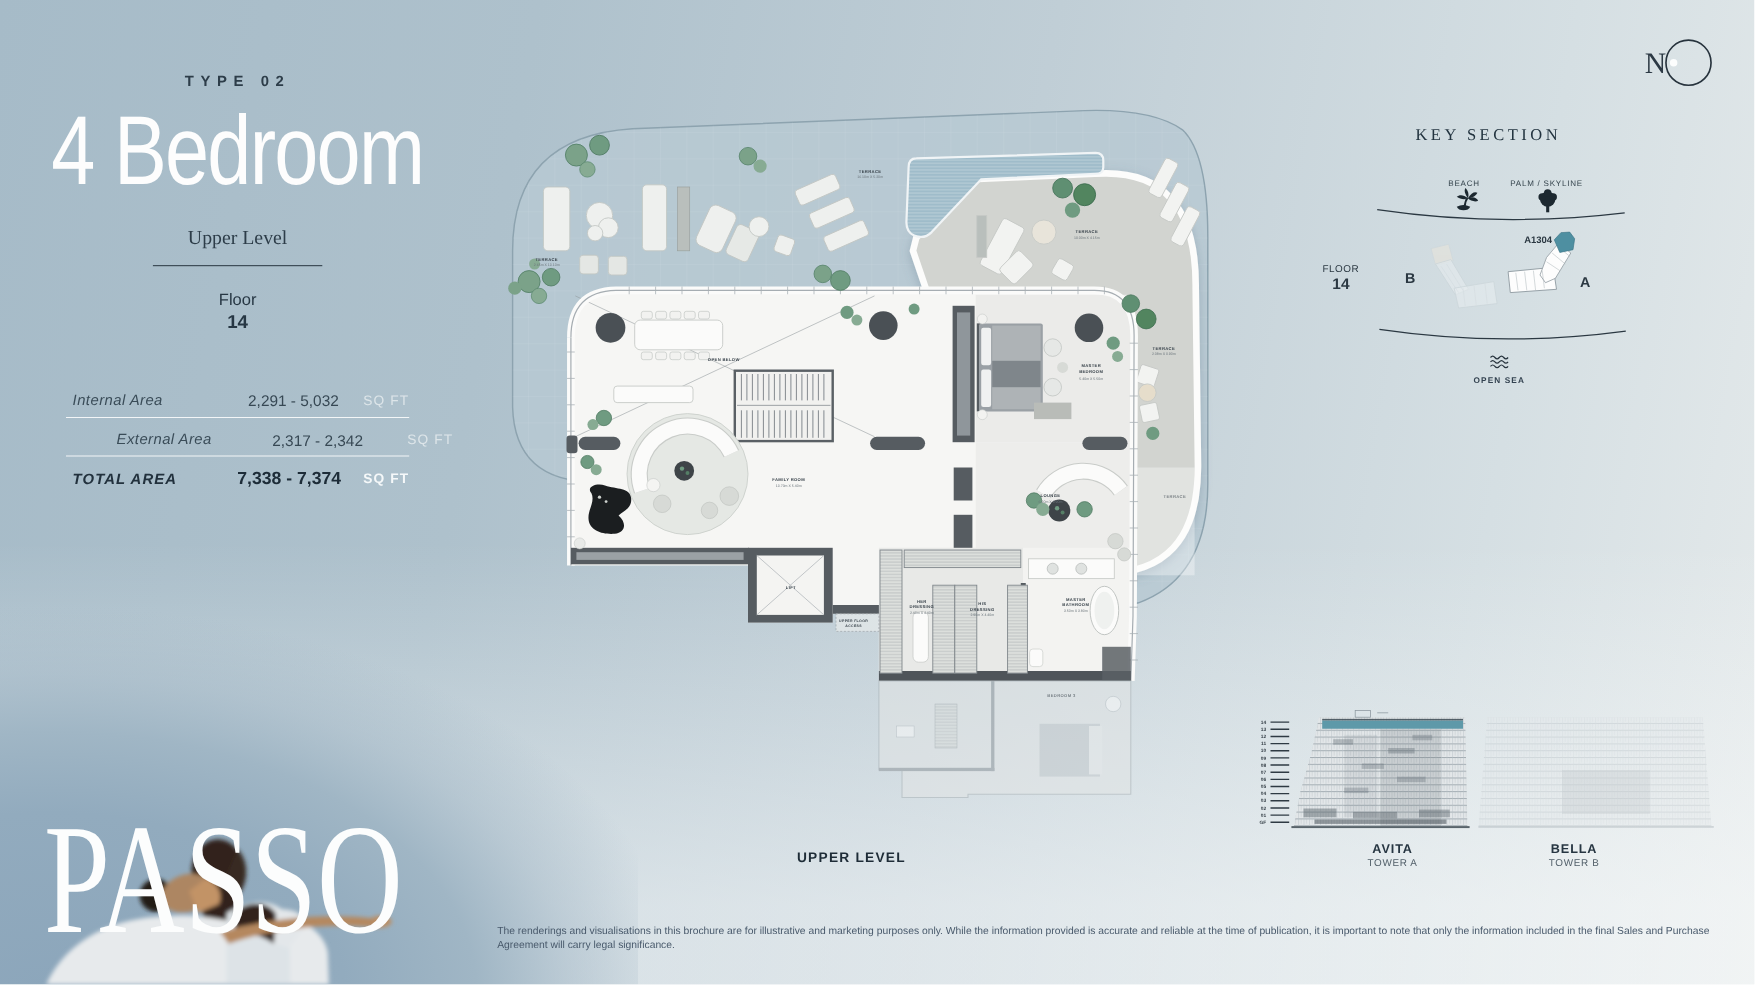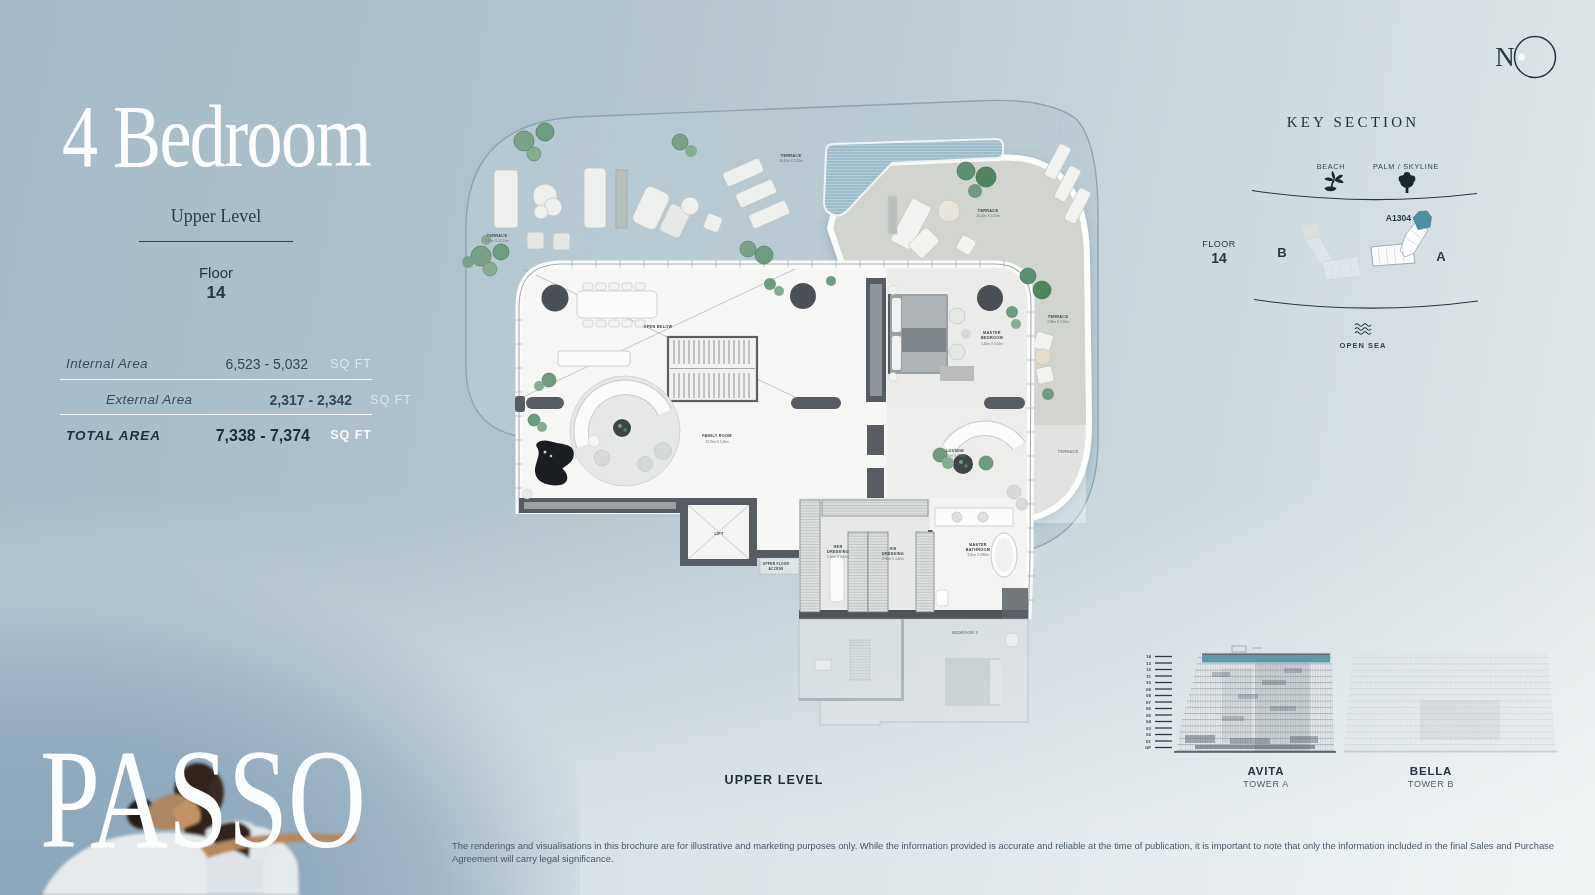--- a/index.html
+++ b/index.html
@@ -3,21 +3,21 @@
 <meta charset="utf-8">
 <style>
   html,body{margin:0;padding:0;}
   body{width:1595px;height:895px;overflow:hidden;font-family:"Liberation Sans",sans-serif;}
   #page{position:relative;width:1595px;height:895px;overflow:hidden;
     background:linear-gradient(to bottom, rgba(255,255,255,0) 55%, rgba(252,253,253,0.5) 92%),linear-gradient(100deg,#a6bbc8 0%,#aec1cc 28%,#c0ced6 55%,#d5dfe3 82%,#e5eaeb 100%);}
   .abs{position:absolute;}
   
   #type02{left:0;top:66px;width:432px;text-align:center;font-size:13.5px;letter-spacing:6px;color:#2d3d49;font-weight:bold;}
   #bed4{left:0;top:92px;width:432px;text-align:center;color:#fdfdfd;
-     font-family:Liberation Serif, serif;font-size:89px;font-weight:400;line-height:1;}
+     font-family:Liberation Sans, sans-serif;font-size:89px;font-weight:400;line-height:1;}
   #bed4 span{display:inline-block;transform:scaleX(0.81);transform-origin:50% 50%;letter-spacing:-2px;white-space:nowrap;}
   #penthouse{left:4px;top:175px;width:432px;text-align:center;color:#f6f8f8;font-family:"Liberation Serif",serif;
      font-size:22px;letter-spacing:4.2px;}
   #upperlevel{left:0;top:206px;width:432px;text-align:center;color:#2d3d49;font-family:"Liberation Serif",serif;font-size:18px;}
   #divider{left:139px;top:241px;width:154px;height:0;border-top:1.4px solid #33424d;}
   #floorlbl{left:0;top:264px;width:432px;text-align:center;color:#273744;font-size:15px;}
   #floornum{left:0;top:283px;width:432px;text-align:center;color:#273744;font-size:17px;font-weight:bold;}
   
   .trow{left:60px;width:312px;height:36px;}
   .trow .lab{position:absolute;left:6px;top:10px;font-size:13.5px;color:#3a4c58;letter-spacing:0.4px;font-style:italic;}
@@ -27,35 +27,36 @@
   
   #uplvl{left:659px;top:773px;width:230px;text-align:center;font-size:12.5px;letter-spacing:1.1px;color:#1e2c37;font-weight:bold;}
 </style>
 </head>
 <body>
 <div id="page">
 
   <div class="abs" id="photo" style="left:0;top:530px;width:580px;height:365px;
     background:radial-gradient(115% 112% at 8% 102%, #8CA6BB 0%, #92ABBE 40%, #a0b6c5 58%, rgba(166,186,200,0.55) 71%, rgba(166,186,200,0) 86%);"></div>
 
+  <div class="abs" id="type02">TYPE 02</div>
   <div class="abs" id="bed4"><span>4 Bedroom</span></div>
   <div class="abs" id="upperlevel">Upper Level</div>
   <div class="abs" id="divider"></div>
   <div class="abs" id="floorlbl">Floor</div>
   <div class="abs" id="floornum">14</div>
 
   <div class="abs trow" style="top:346px;">
     <span class="lab">Internal Area</span>
-    <span style="position:absolute;right:64px;top:10px;font-size:14px;color:#374854;">6,523 - 5,032</span>
+    <span style="position:absolute;right:64px;top:10px;font-size:14px;color:#374854;">2,291 - 5,032</span>
     <span style="position:absolute;right:0px;top:11px;font-size:12.5px;color:#dde5e9;letter-spacing:1px;">SQ FT</span>
   </div>
   <div class="abs tline" style="top:379px;"></div>
   <div class="abs trow" style="top:382px;margin-left:40px;">
     <span class="lab">External Area</span>
-    <span style="position:absolute;right:60px;top:10px;font-size:14px;color:#374854;font-weight:bold;">2,317 - 2,342</span>
+    <span style="position:absolute;right:82px;top:10px;font-size:14px;color:#374854;">2,317 - 2,342</span>
     <span style="position:absolute;right:0px;top:11px;font-size:12.5px;color:#dde5e9;letter-spacing:1px;">SQ FT</span>
   </div>
   <div class="abs tline" style="top:414px;"></div>
   <div class="abs trow" style="top:418px;">
     <span class="lab" style="font-weight:bold;color:#22313d;letter-spacing:1px;">TOTAL AREA</span>
     <span style="position:absolute;right:62px;top:9px;font-size:16px;color:#1d2c38;font-weight:bold;">7,338 - 7,374</span>
     <span style="position:absolute;right:0px;top:10px;font-size:12.5px;color:#f5f8f9;font-weight:bold;letter-spacing:1px;">SQ FT</span>
   </div>
 
   <div class="abs" id="uplvl">UPPER LEVEL</div>

